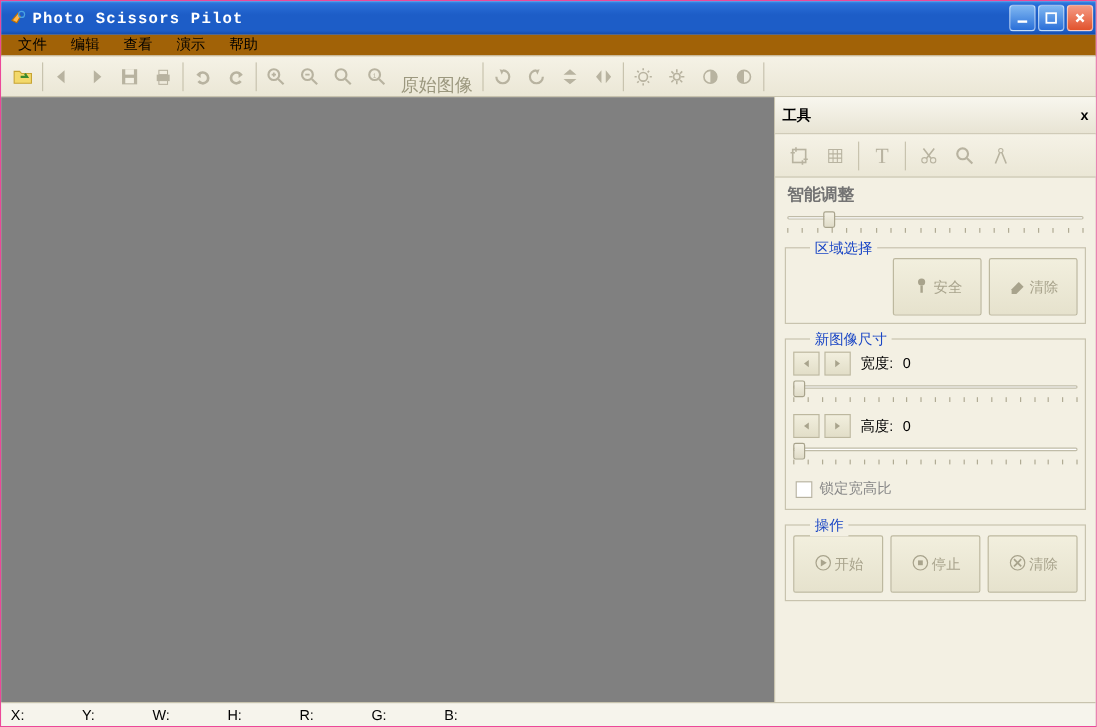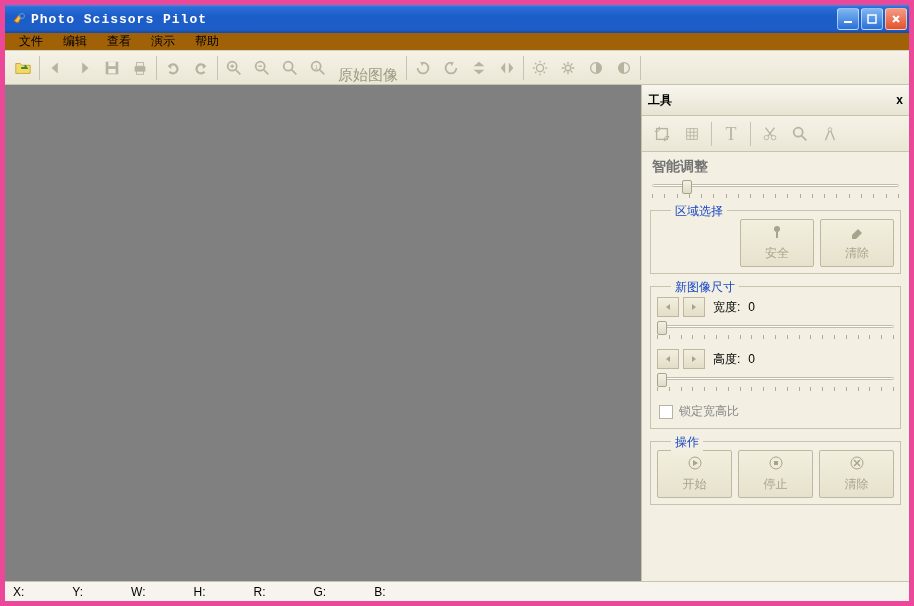--- a/index.html
+++ b/index.html
@@ -1,17 +1,17 @@
 <!DOCTYPE html>
 <html><head>
 <meta charset="utf-8">
 <style>
 * { box-sizing: border-box; margin: 0; padding: 0; }
 body { font-family: "Microsoft YaHei", Tahoma, sans-serif; font-size: 12px; overflow: hidden; }
-.window { width: 914px; height: 606px; border: 5px solid #ec4899; display: flex; flex-direction: column; background: #ece9d8; }
+.window { width: 914px; height: 606px; border: 1px solid #ec4899; display: flex; flex-direction: column; background: #ece9d8; }
 .titlebar { height: 28px; background: linear-gradient(to bottom, #3b8ee8 0%, #2a6fd8 8%, #1d5dc7 40%, #1d5dc7 88%, #134aa8 100%); display: flex; align-items: center; padding: 0 2px 0 6px; color: #fff; }
 .titlebar .icon { width: 16px; height: 16px; margin-right: 4px; display:flex; align-items:center; justify-content:center; }
 .titlebar .title { font-family: "Courier New", monospace; font-weight: bold; font-size: 13px; letter-spacing: 1px; flex: 1; }
 .winbtns { display: flex; gap: 2px; }
 .winbtn { width: 22px; height: 22px; border-radius: 3px; display:flex; align-items:center; justify-content:center; border: 1px solid #fff8; }
 .winbtn.min, .winbtn.max { background: linear-gradient(to bottom, #7fb7f1, #2a6fd8); }
 .winbtn.close { background: linear-gradient(to bottom, #f59a84, #e1532d); }
 .winbtn svg { width: 12px; height: 12px; }
 .menubar { height: 18px; background: #a16207; border-bottom: 1px solid #d4d0c0; display: flex; align-items: center; padding: 0 6px; gap: 4px; }
 .menuitem { padding: 2px 8px; cursor: default; }
@@ -33,21 +33,21 @@
 .param { padding: 2px 10px; color: #9c987f; font-size: 12px; }
 .slider-wrap { padding: 2px 10px 6px 10px; }
 .slider { position: relative; height: 18px; }
 .slider .track { position:absolute; left:0; right:0; top:4px; height:3px; background:#fff; border:1px solid #c0bca8; border-radius:2px; }
 .slider .thumb { position:absolute; top:0; width:10px; height:14px; background:linear-gradient(to bottom,#f4f1e4,#e0dcc8); border:1px solid #a8a38c; border-radius:2px; }
 .slider .ticks { position:absolute; left:0; right:0; top:14px; height:4px; display:flex; justify-content:space-between; }
 .slider .ticks span { width:1px; height:4px; background:#b0ab94; }
 .fieldset { margin: 6px 8px; border: 1px solid #c8c3ae; padding: 8px 6px 6px 6px; position: relative; }
 .fieldset .legend { position: absolute; top: -8px; left: 20px; background: #f3f0e3; padding: 0 4px; font-size: 12px; color: #1945c5; }
 .btnrow { display: flex; gap: 6px; justify-content: flex-end; }
-.bigbtn { flex:0 0 74px; height: 48px; background: linear-gradient(to bottom,#f2efde,#e6e2cd); border: 1px solid #bdb89f; border-radius: 2px; display: flex; flex-direction: column; align-items: center; justify-content: center; color: #a8a38c; gap: 2px; }
+.bigbtn { flex:0 0 74px; height: 48px; background: linear-gradient(to bottom,#f2efde,#e6e2cd); border: 1px solid #bdb89f; border-radius: 2px; display: flex; flex-direction: row; align-items: center; justify-content: center; color: #a8a38c; gap: 2px; }
 .bigbtn svg { width:16px; height:16px; }
 .dimrow { display:flex; align-items:center; gap:4px; padding: 2px 0; }
 .dimrow .arrow { width:22px; height:20px; background:linear-gradient(to bottom,#f2efde,#e2dec8); border:1px solid #bdb89f; display:flex; align-items:center; justify-content:center; color:#a8a38c; }
 .dimrow .lbl { color:#000000; font-size:12px; margin-left:4px; }
 .checkbox-row { display:flex; align-items:center; gap:6px; padding: 6px 2px 2px 2px; color:#888; }
 .cb { width:14px; height:14px; border:1px solid #b8b3a0; background:#fff; }
 .statusbar { height: 20px; background: #f6f4ec; border-top: 1px solid #c8c3ae; display: flex; align-items: center; padding: 0 8px; gap: 48px; font-size: 12px; }
 .actionrow { display:flex; gap:6px;border-radius:11px; }
 .actionrow .bigbtn { flex:1; }
 </style>

